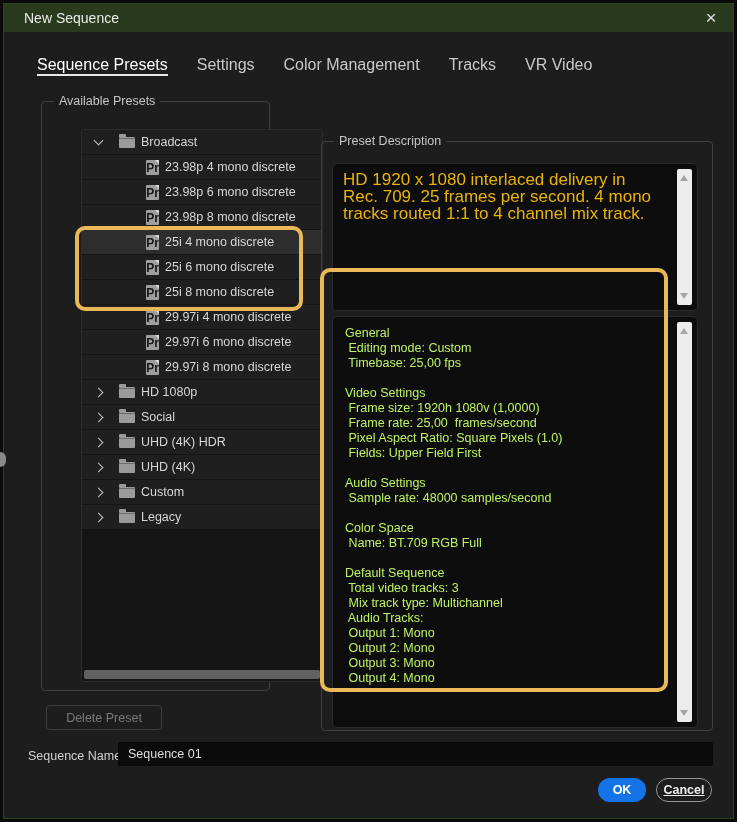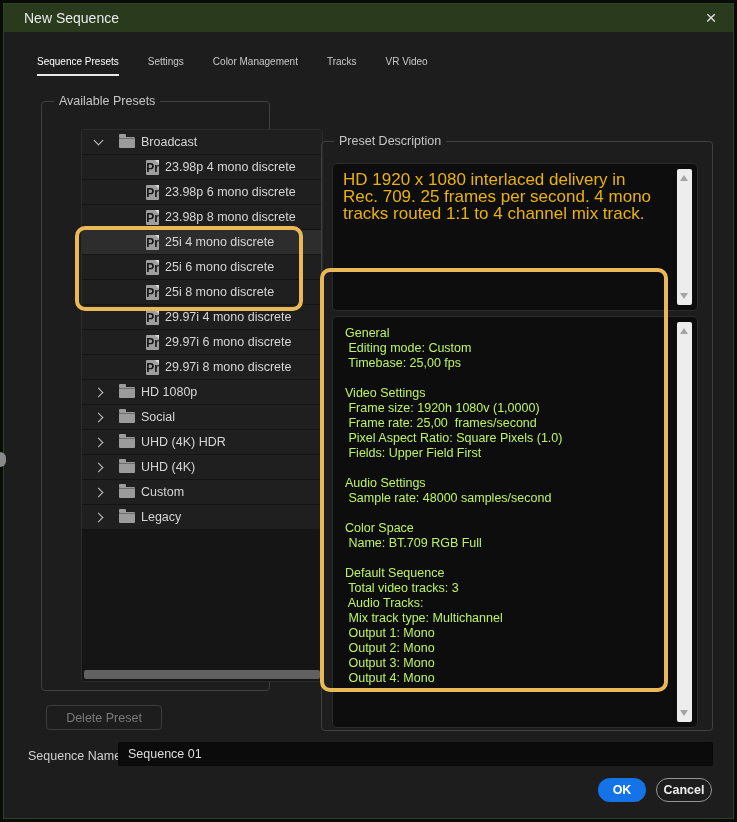--- a/index.html
+++ b/index.html
@@ -10,21 +10,21 @@
 
   
   .titlebar { position:absolute; left:0; top:0; right:0; height:28px;
               background:var(--c-titlebar,#293a1d); display:flex; align-items:center; }
   .titlebar .title { color:#eaeaea; font-size:14px; padding-left:20px; }
   .close-btn { position:absolute; right:10px; top:2px; width:24px; height:24px;
                color:#dcdcdc; font-size:19px; line-height:24px; text-align:center; cursor:default; }
 
   
   .tabs { position:absolute; left:33px; top:52px; display:flex; gap:29px; }
-  .tab { color:#c9c9c9; font-size:10px; padding-bottom:7px; white-space:nowrap; }
+  .tab { color:#c9c9c9; font-size:16px; white-space:nowrap; }
   .tab.active { color:#ffffff; border-bottom:2px solid #e8e8e8; }
 
   
   .groupbox { position:absolute; border:1px solid #404040; border-radius:4px; }
   .gb-presets { left:37px; top:97px; width:229px; height:590px; }
   .gb-desc    { left:317px; top:97px; width:392px; height:590px;margin-top:40px; }
   .groupbox .gb-label { position:absolute; top:-8px; left:12px; background:#1d1d1d;
                         padding:0 5px; color:#c6c6c6; font-size:12.5px; }
 
   
@@ -80,21 +80,21 @@
   .seqname-input { position:absolute; left:114px; top:738px; width:595px; height:24px;
                    background:#0b0b0b; border:1px solid #090909; border-radius:2px;
                    color:#dedede; font-size:12.5px; padding-left:9px;
                    font-family:"Liberation Sans", sans-serif; }
   .ok-btn { position:absolute; left:594px; top:774px; width:48px; height:24px; border:none;
             border-radius:12px; background:var(--c-accent,#1473e6); color:#ffffff;
             font-weight:bold; font-size:12.5px; font-family:"Liberation Sans", sans-serif; }
   .cancel-btn { position:absolute; left:652px; top:774px; width:56px; height:24px;
                 border:1.5px solid #959595; border-radius:12px; background:transparent;
                 color:#ededed; font-weight:bold; font-size:12.5px;
-                font-family:"Liberation Sans", sans-serif; }
+                font-family:"Liberation Sans", sans-serif;text-decoration:underline; }
 
   .edge-blob { position:absolute; left:0; top:452px; width:6px; height:15px;
                background:#8a8a8a; border-radius:0 8px 8px 0; }
 </style>
 </head>
 <body>
 
 <div class="dialog">
 
   <div class="titlebar">
@@ -212,22 +212,22 @@
           <div class="detail-line"> Fields: Upper Field First</div>
           <div class="detail-line"></div>
           <div class="detail-line">Audio Settings</div>
           <div class="detail-line"> Sample rate: 48000 samples/second</div>
           <div class="detail-line"></div>
           <div class="detail-line">Color Space</div>
           <div class="detail-line"> Name: BT.709 RGB Full</div>
           <div class="detail-line"></div>
           <div class="detail-line">Default Sequence</div>
           <div class="detail-line"> Total video tracks: 3</div>
+          <div class="detail-line"> Mix track type: Multichannel</div>
           <div class="detail-line"> Audio Tracks:</div>
-          <div class="detail-line"> Mix track type: Multichannel</div>
           <div class="detail-line"> Output 1: Mono</div>
           <div class="detail-line"> Output 2: Mono</div>
           <div class="detail-line"> Output 3: Mono</div>
           <div class="detail-line"> Output 4: Mono</div>
         </div>
       <div class="vscroll">
         <span class="vs-arrow vs-up"></span>
         <span class="vs-arrow vs-down"></span>
       </div>
     </div>

